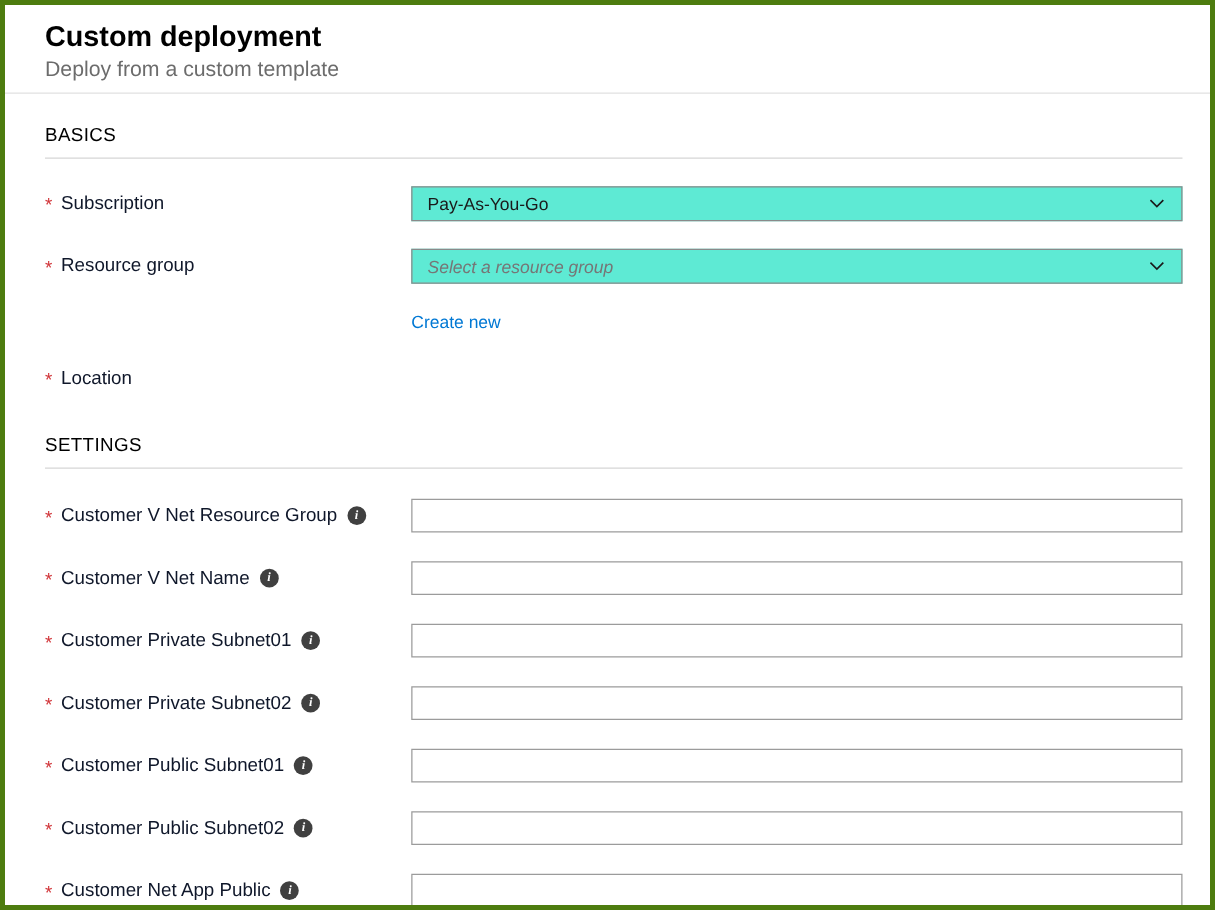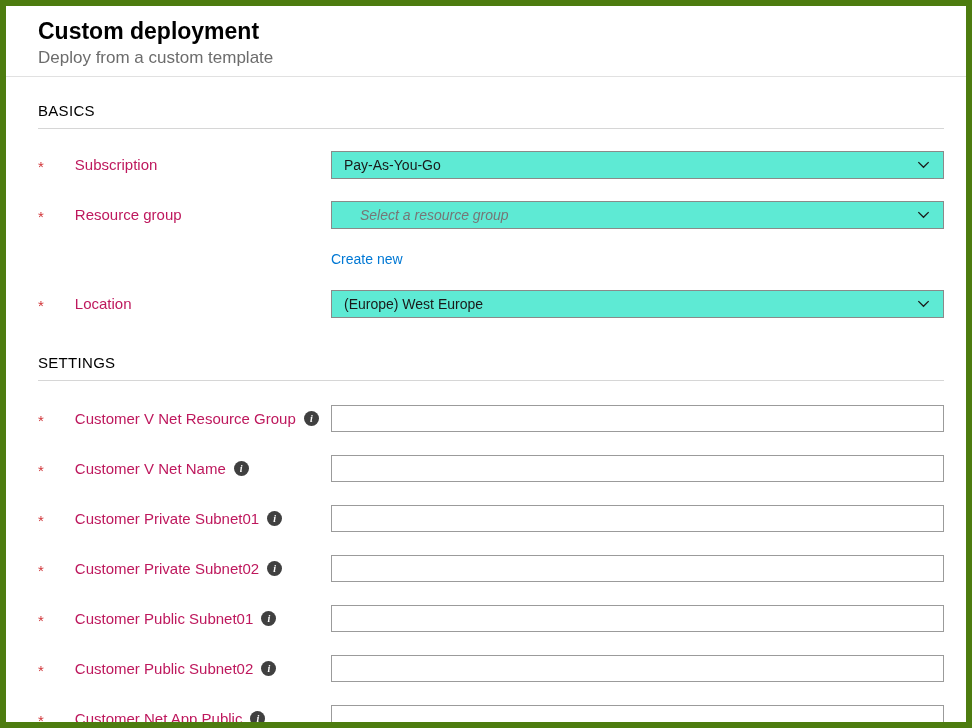--- a/index.html
+++ b/index.html
@@ -6,21 +6,21 @@
   html, body { background: #ffffff; }
   body {
     font-family: "Liberation Sans", sans-serif;
     color: #1a1a1a;
     width: 972px;
     height: 728px;
   }
   .page {
     width: 972px;
     height: 728px;
-    border: 6px solid #4d7c0f;
+    border: 4px solid #4d7c0f;
     background: #fff;
     overflow: hidden;
   }
 
   
   .header {
     padding: 12px 32px 8px 32px;
     border-bottom: 1px solid #e1e1e1;
   }
   .page-title {
@@ -61,21 +61,21 @@
     padding-top: 5px;
     font-size: 15px;
   }
   .required-marker {
     color: #d13438;
     margin-right: 7px;
     font-size: 15px;
     line-height: 1;
     padding-top: 3px;
   }
-  .field-label { color: #be185d; margin-left: 24px; }
+  .field-label { color: #0f172a; }
 
   .input-col {
     flex: 1 1 auto;
     min-width: 0;
   }
 
   
   .dropdown {
     height: 28px;
     border: 1px solid #8a8a8a;
@@ -84,21 +84,20 @@
     align-items: center;
     justify-content: space-between;
     padding: 0 12px;
     font-size: 14px;
     cursor: pointer;
   }
   .dropdown-value { color: #1a1a1a; }
   .dropdown-value.placeholder {
     color: #767676;
     font-style: italic;
-    margin-left: 16px;
   }
   .chevron { display: inline-flex; align-items: center; }
 
   
   .text-input {
     width: 100%;
     height: 27px;
     border: 1px solid #9b9b9b;
     background: #fff;
     font-family: "Liberation Sans", sans-serif;
@@ -190,30 +189,20 @@
           </div>
           <a class="link">Create new</a>
         </div>
       </div>
 
       <div class="form-row">
         <div class="label-col">
           <span class="required-marker">*</span>
           <span class="field-label">Location</span>
         </div>
-        <div class="input-col">
-          <div class="dropdown">
-            <span class="dropdown-value">(Europe) West Europe</span>
-            <span class="chevron">
-              <svg width="15" height="15" viewBox="0 0 16 16">
-                  <path d="M2.5 5.5 L8 11 L13.5 5.5" fill="none" stroke="#1a1a1a" stroke-width="1.4"></path>
-                </svg>
-            </span>
-          </div>
-        </div>
       </div>
 
     </div>
 
     <div class="section-heading" style="margin-top:36px;">SETTINGS</div>
 
     <div class="settings-rows">
 
       <div class="form-row">
         <div class="label-col">

